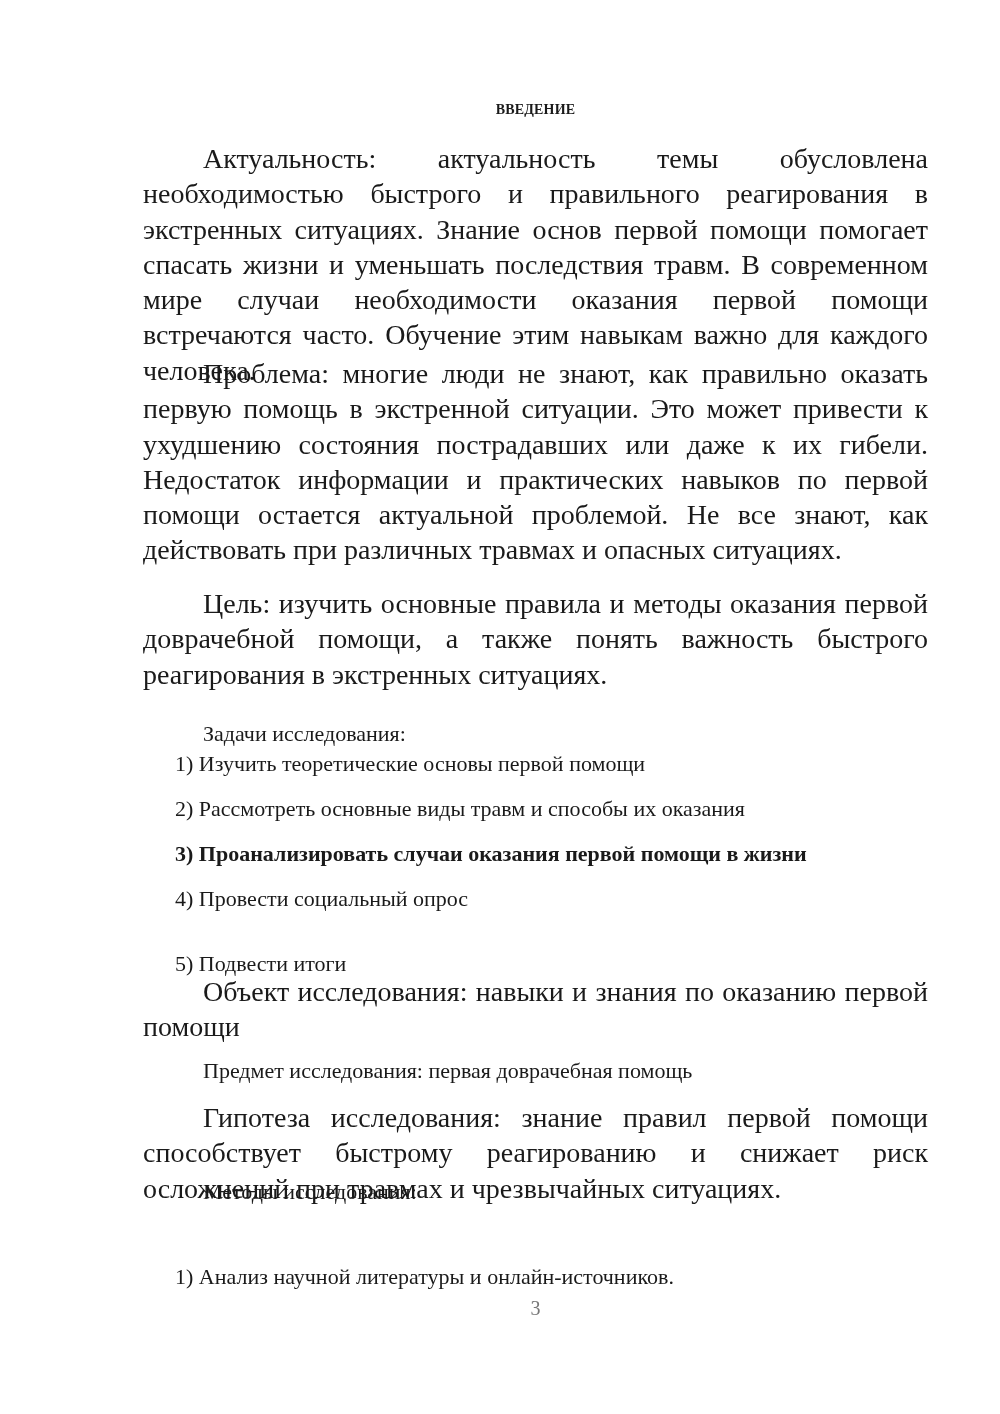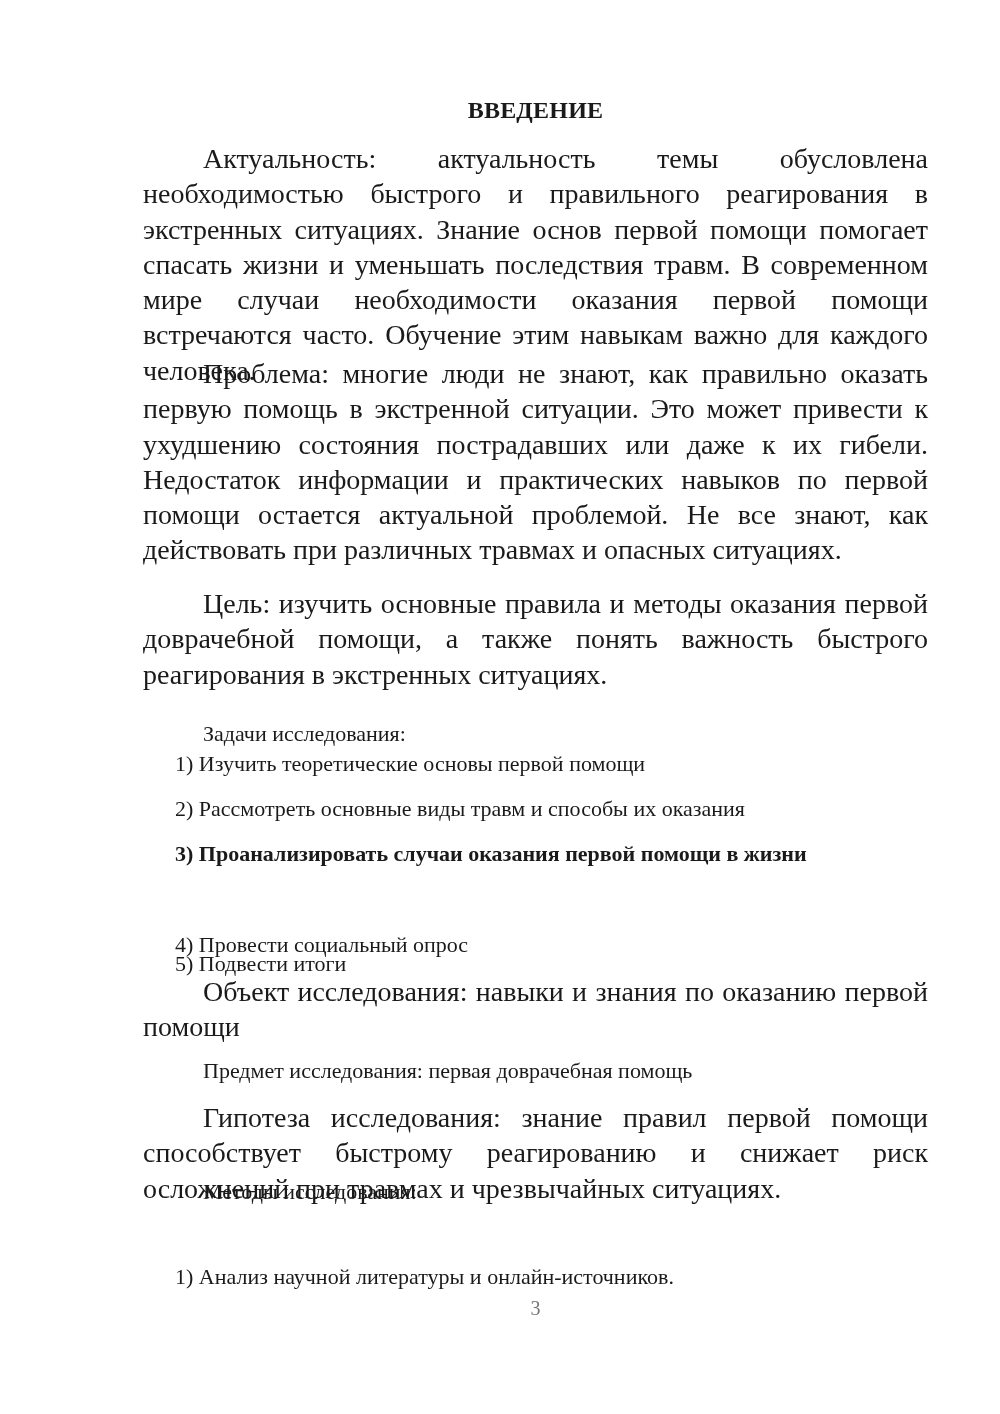--- a/index.html
+++ b/index.html
@@ -21,21 +21,21 @@
       top: 0;
       width: 785px;
     }
     .title {
       position: absolute;
       left: 0;
       width: 785px;
       top: 96px;
       text-align: center;
       font-weight: bold;
-      font-size: 24px;
+      font-size: 14px;
       line-height: 28px;
       letter-spacing: 0.2px;
     }
     .para {
       position: absolute;
       left: 0;
       width: 785px;
       font-size: 28px;
       line-height: 35.3px;
       text-align: justify;
@@ -73,21 +73,21 @@
 
   <p class="para" style="top:356px;">Проблема: многие люди не знают, как правильно оказать первую помощь в экстренной ситуации. Это может привести к ухудшению состояния пострадавших или даже к их гибели. Недостаток информации и практических навыков по первой помощи остается актуальной проблемой. Не все знают, как действовать при различных травмах и опасных ситуациях.</p>
 
   <p class="para" style="top:586px;">Цель: изучить основные правила и методы оказания первой доврачебной помощи, а также понять важность быстрого реагирования в экстренных ситуациях.</p>
 
   <p class="line indent60" style="top:720px;">Задачи исследования:</p>
 
   <p class="line indent32" style="top:750px;">1) Изучить теоретические основы первой помощи</p>
   <p class="line indent32" style="top:795px;">2) Рассмотреть основные виды травм и способы их оказания</p>
   <p class="line indent32" style="top:840px;font-weight:bold;">3) Проанализировать случаи оказания первой помощи в жизни</p>
-  <p class="line indent32" style="top:931px;">4) Провести социальный опрос</p>
+  <p class="line indent32" style="top:885px;">4) Провести социальный опрос</p>
   <p class="line indent32" style="top:930px;margin-top:20px;">5) Подвести итоги</p>
 
   <p class="para" style="top:974px;">Объект исследования: навыки и знания по оказанию первой помощи</p>
 
   <p class="line indent60" style="top:1057px;">Предмет исследования: первая доврачебная помощь</p>
 
   <p class="para" style="top:1100px;">Гипотеза исследования: знание правил первой помощи способствует быстрому реагированию и снижает риск осложнений при травмах и чрезвычайных ситуациях.</p>
 
   <p class="line indent60" style="top:1178px;">Методы исследования:</p>
 

